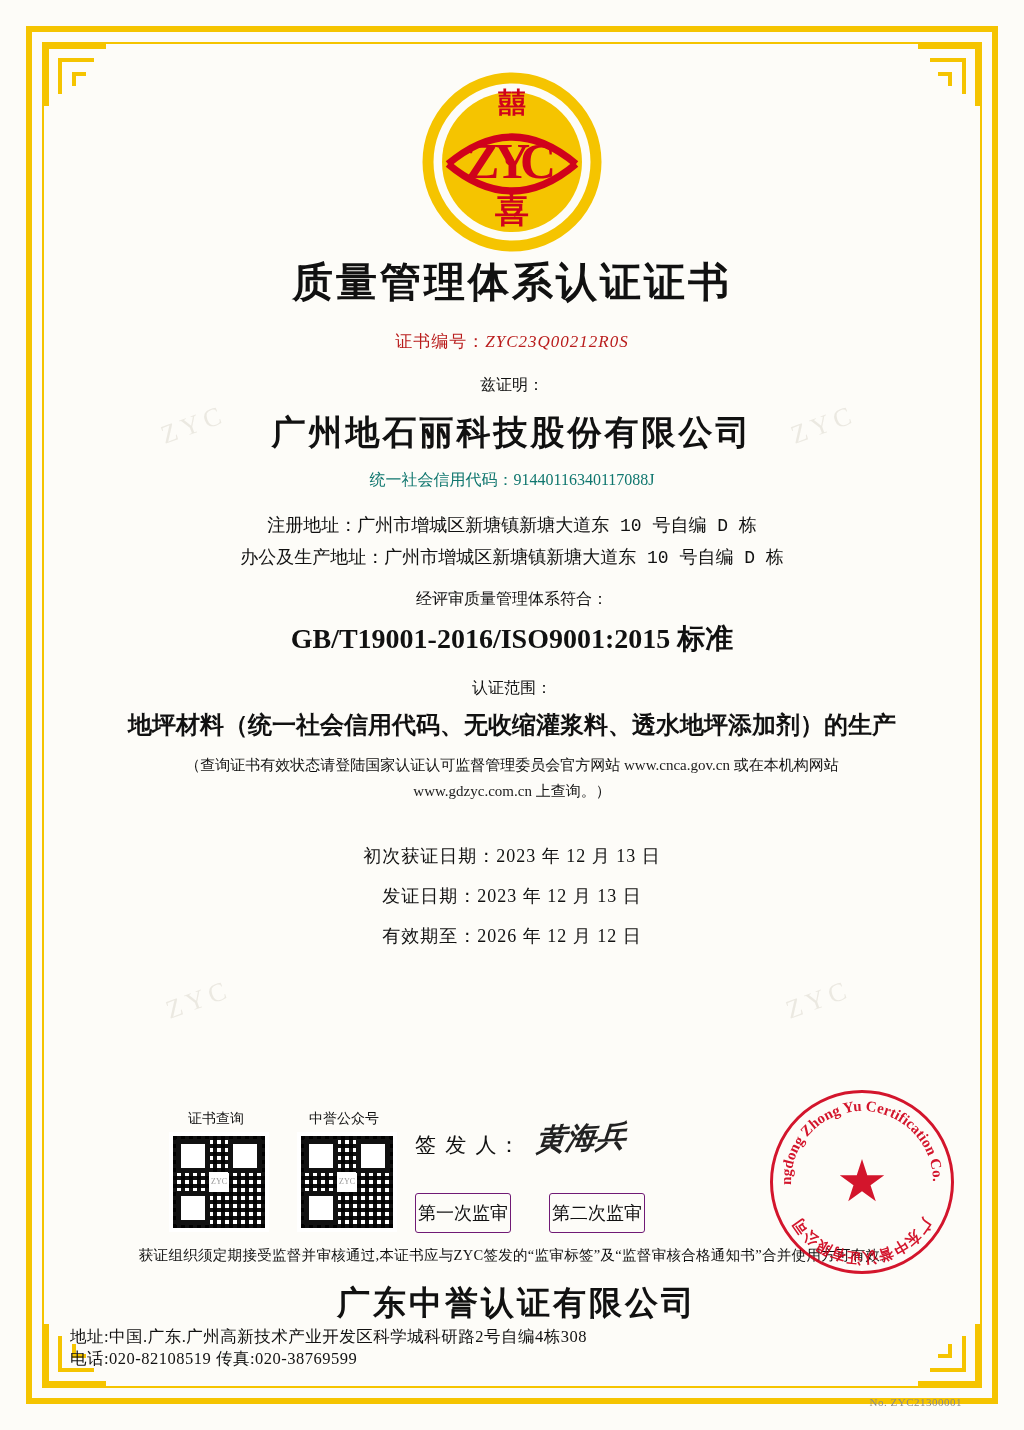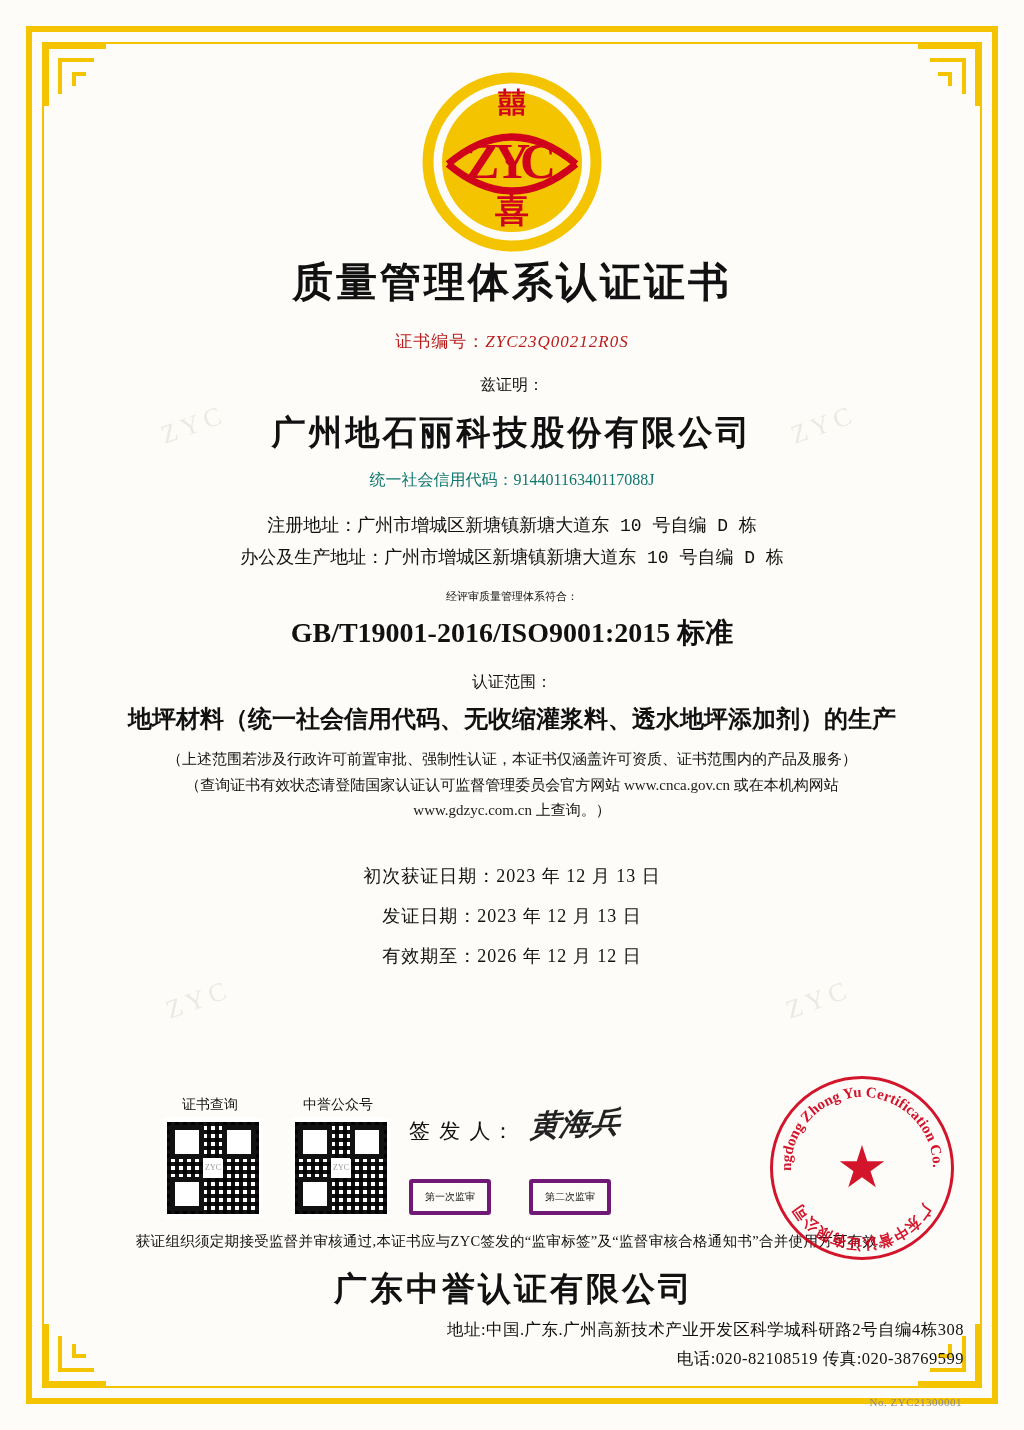--- a/index.html
+++ b/index.html
@@ -110,21 +110,21 @@
     color: #0f766e;
     margin-bottom: 22px;
   }
   .addr-line {
     font-size: 18px;
     color: #111;
     margin-bottom: 8px;
     font-family: Liberation Mono, monospace;
   }
   .conform {
-    font-size: 11px;
+    font-size: 16px;
     color: #111;
     margin-top: 20px;
     margin-bottom: 10px;
   }
   .standard {
     font-size: 28px;
     font-weight: bold;
     color: #111;
     letter-spacing: 0px;
     margin-bottom: 20px;
@@ -153,21 +153,21 @@
   .date-line {
     font-size: 18px;
     color: #111;
     margin-bottom: 16px;
     letter-spacing: 1px;
   }
 
   
   .bottom {
     position: absolute;
-    left: 64px;
+    left: 70px;
     right: 60px;
     bottom: 60px;
   }
   .qr-row {
     position: relative;
     height: 130px;
   }
   .qr-box {
     position: absolute;
     width: 92px;
@@ -241,24 +241,24 @@
     color: #222;
     margin-left: 14px;
     transform: skewX(-8deg) rotate(-3deg);
   }
   .audit-row {
     display: flex;
     gap: 38px;
     margin-top: 34px;
   }
   .audit-box {
-    border: 4px solid #701a75;
+    border: 1px solid #701a75;
     border-radius: 3px;
-    font-size: 10px;
-    padding: 7px 12px;
+    font-size: 18px;
+    padding: 7px 2px;
     color: #111;
     background: transparent;
   }
 
   .seal {
     position: absolute;
     right: 10px;
     top: -20px;
     width: 178px;
     height: 178px;
@@ -289,24 +289,23 @@
   }
   .org-name {
     text-align: center;
     font-size: 33px;
     font-weight: bold;
     letter-spacing: 3px;
     color: #111;
     margin-top: 16px;
   }
   .org-addr, .org-tel {
-    text-align: right;
+    text-align: left;
     font-size: 16.5px;
     color: #111;
-    margin-top: 7px;
     letter-spacing: .5px;
   }
   .doc-no {
     position: absolute;
     right: 62px;
     bottom: 22px;
     font-size: 11px;
     color: #8a8a8a;
     letter-spacing: .5px;
   }
@@ -388,21 +387,20 @@
     <div class="addr-line">注册地址：广州市增城区新塘镇新塘大道东 10 号自编 D 栋</div>
     <div class="addr-line">办公及生产地址：广州市增城区新塘镇新塘大道东 10 号自编 D 栋</div>
 
     <div class="conform">经评审质量管理体系符合：</div>
     <div class="standard">GB/T19001-2016/ISO9001:2015  标准</div>
 
     <div class="scope-label">认证范围：</div>
     <div class="scope-text">地坪材料（统一社会信用代码、无收缩灌浆料、透水地坪添加剂）的生产</div>
 
     <div class="note">
-      <div>（上述范围若涉及行政许可前置审批、强制性认证，本证书仅涵盖许可资质、证书范围内的产品及服务）</div>
       <div>
         <span>（查询证书有效状态请登陆国家认证认可监督管理委员会官方网站 </span><span class="link">www.cnca.gov.cn</span><span> 或在本机构网站</span>
       </div>
       <div>
         <span class="link">www.gdzyc.com.cn</span><span> 上查询。）</span>
       </div>
     </div>
 
     <div class="dates">
       <div class="date-line">

